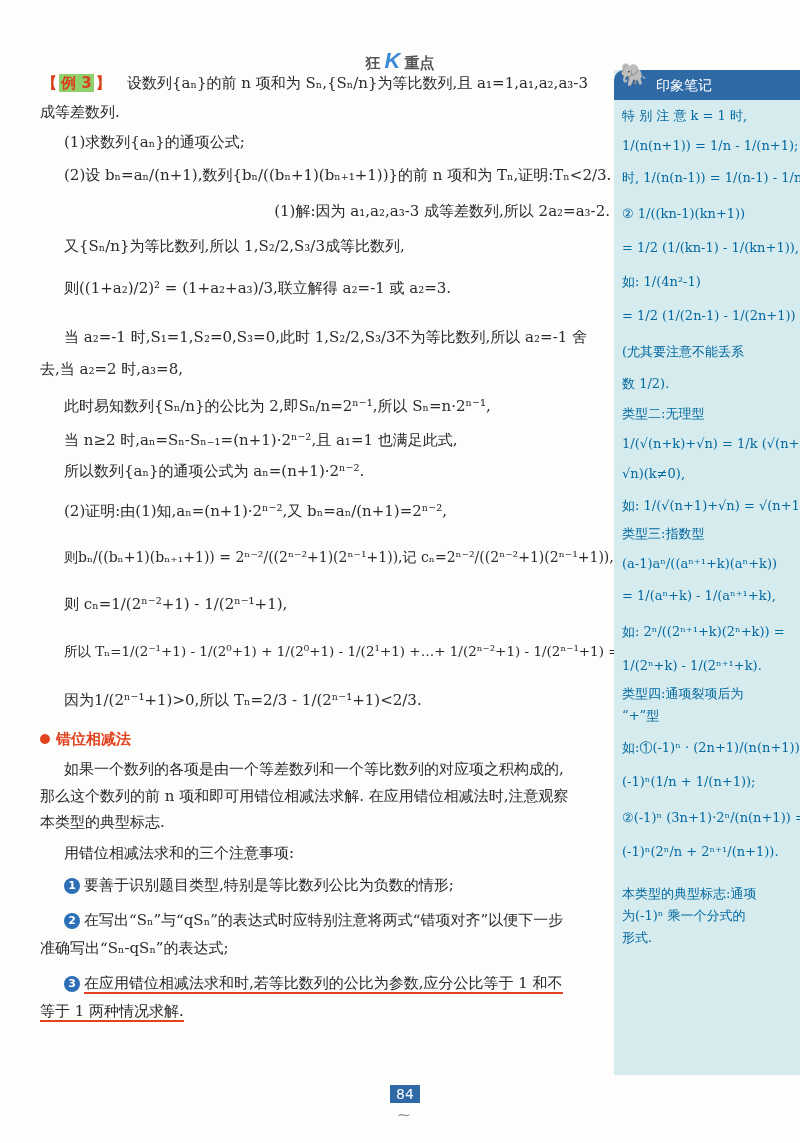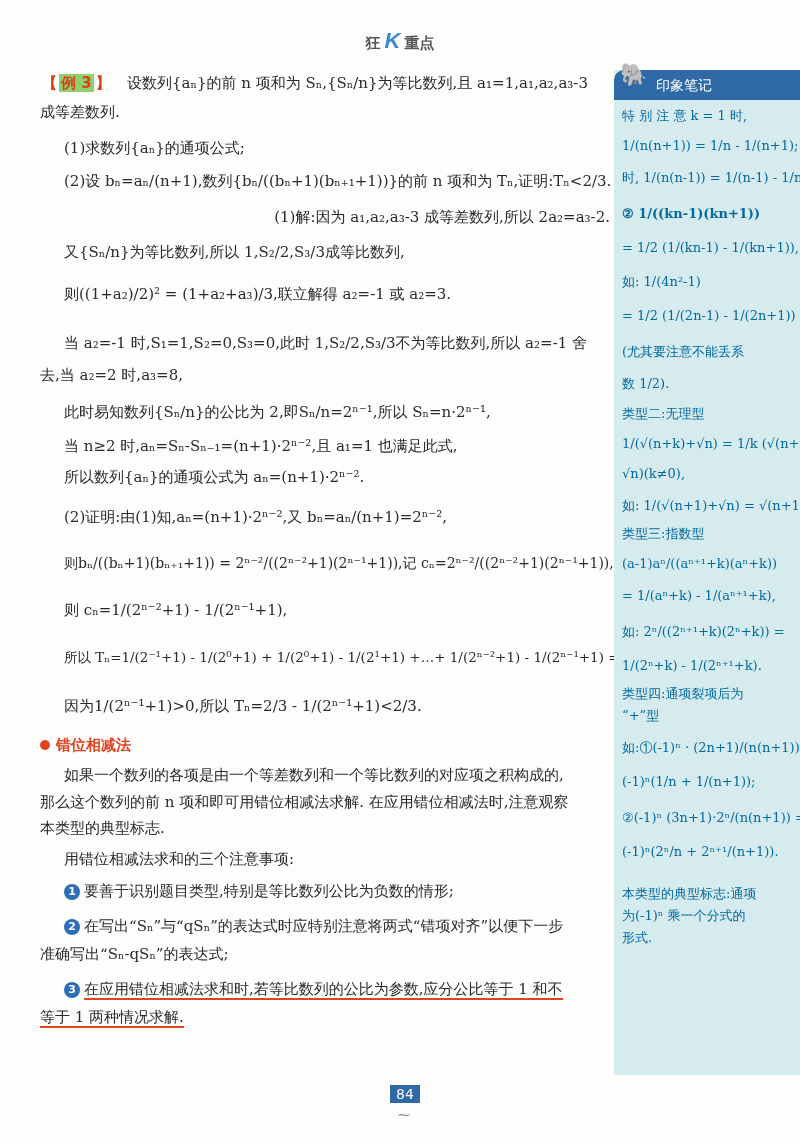--- a/index.html
+++ b/index.html
@@ -3,21 +3,21 @@
 <meta charset="utf-8">
 <style>
   * { box-sizing: border-box; margin: 0; padding: 0; }
   body {
     width: 800px; height: 1143px; background: #fdfdfb;
     font-family: "DejaVu Serif", "Liberation Serif", serif;
     color: #2a2a2a; position: relative; overflow: hidden;
     font-size: 15px;
   }
   .header {
-    position: absolute; top: 28px; left: 0; width: 800px; text-align: center;
+    position: absolute; top: 48px; left: 0; width: 800px; text-align: center;
     font-family: "DejaVu Sans", sans-serif; font-weight: bold; font-size: 15px; color: #555;
   }
   .header .k { color: #3a8ad8; font-style: italic; font-size: 22px; font-family: "Liberation Sans", sans-serif; margin: 0 4px; }
   .main { position: absolute; left: 40px; top: 72px; width: 570px; line-height: 1.5; }
   .line { position: relative; min-height: 22px; white-space: nowrap; }
   .ind { padding-left: 24px; }
   .ex-tag { color: #e2431e; font-weight: bold; font-family: "DejaVu Sans", sans-serif; }
   .ex-tag span { background: #8fd06d; color: #d8401a; padding: 0 2px; }
   .section-title { color: #e2431e; font-family: "DejaVu Sans", sans-serif; font-weight: bold; font-size: 15px; margin-top: 6px; }
   .section-title .dot { display: inline-block; width: 10px; height: 10px; background: #e2431e; border-radius: 50%; margin-right: 6px; transform: rotate(-30deg); }
@@ -38,21 +38,21 @@
 <div class="header">
   <span>狂</span><span class="k">K</span><span>重点</span>
 </div>
 
 <div class="main">
   <div class="line ind" style="margin-left:-24px;padding-left:24px;">
     <span class="ex-tag"><span style="background:none">【</span><span>例 3</span><span style="background:none">】</span></span>&nbsp;&nbsp;
     <span>设数列{aₙ}的前 n 项和为 Sₙ,{Sₙ/n}为等比数列,且 a₁=1,a₁,a₂,a₃-3</span>
   </div>
   <div class="line" style="margin-left:-0px;margin-top:6px;">成等差数列.</div>
-  <div class="line ind" style="margin-top:14px;">(1)求数列{aₙ}的通项公式;</div>
+  <div class="line ind" style="margin-top:8px;">(1)求数列{aₙ}的通项公式;</div>
   <div class="line ind" style="margin-top:10px;">(2)设 bₙ=aₙ/(n+1),数列{bₙ/((bₙ+1)(bₙ₊₁+1))}的前 n 项和为 Tₙ,证明:Tₙ&lt;2/3.</div>
   <div class="line ind" style="margin-top:14px;text-align:right;">(1)解:因为 a₁,a₂,a₃-3 成等差数列,所以 2a₂=a₃-2.</div>
   <div class="line ind" style="margin-top:12px;">又{Sₙ/n}为等比数列,所以 1,S₂/2,S₃/3成等比数列,</div>
   <div class="line ind" style="margin-top:20px;">则((1+a₂)/2)² = (1+a₂+a₃)/3,联立解得 a₂=-1 或 a₂=3.</div>
   <div class="line ind" style="margin-top:26px;">当 a₂=-1 时,S₁=1,S₂=0,S₃=0,此时 1,S₂/2,S₃/3不为等比数列,所以 a₂=-1 舍</div>
   <div class="line" style="margin-top:10px;">去,当 a₂=2 时,a₃=8,</div>
   <div class="line ind" style="margin-top:14px;">此时易知数列{Sₙ/n}的公比为 2,即Sₙ/n=2ⁿ⁻¹,所以 Sₙ=n·2ⁿ⁻¹,</div>
   <div class="line ind" style="margin-top:12px;">当 n≥2 时,aₙ=Sₙ-Sₙ₋₁=(n+1)·2ⁿ⁻²,且 a₁=1 也满足此式,</div>
   <div class="line ind" style="margin-top:8px;">所以数列{aₙ}的通项公式为 aₙ=(n+1)·2ⁿ⁻².</div>
   <div class="line ind" style="margin-top:18px;">(2)证明:由(1)知,aₙ=(n+1)·2ⁿ⁻²,又 bₙ=aₙ/(n+1)=2ⁿ⁻²,</div>
@@ -86,21 +86,21 @@
 
 <div class="sidebar">
   <div class="head">
     <span class="elephant">🐘</span>
     <span>印象笔记</span>
   </div>
   <div class="body">
     <div class="sl">特 别 注 意  k = 1  时,</div>
     <div class="sl" style="margin-top:8px;">1/(n(n+1)) = 1/n - 1/(n+1); k = -1</div>
     <div class="sl" style="margin-top:10px;">时, 1/(n(n-1)) = 1/(n-1) - 1/n.</div>
-    <div class="sl" style="margin-top:14px;font-weight:bold;">② 1/((kn-1)(kn+1))</div>
+    <div class="sl" style="margin-top:14px;">② 1/((kn-1)(kn+1))</div>
     <div class="sl" style="margin-top:12px;">= 1/2 (1/(kn-1) - 1/(kn+1)),</div>
     <div class="sl" style="margin-top:12px;">如: 1/(4n²-1)</div>
     <div class="sl" style="margin-top:12px;">= 1/2 (1/(2n-1) - 1/(2n+1))</div>
     <div class="sl" style="margin-top:14px;">(尤其要注意不能丢系</div>
     <div class="sl" style="margin-top:10px;">数 1/2).</div>
     <div class="sl" style="margin-top:8px;">类型二:无理型</div>
     <div class="sl" style="margin-top:8px;">1/(√(n+k)+√n) = 1/k (√(n+k) -</div>
     <div class="sl" style="margin-top:8px;">√n)(k≠0),</div>
     <div class="sl" style="margin-top:10px;">如: 1/(√(n+1)+√n) = √(n+1)-√n.</div>
     <div class="sl" style="margin-top:6px;">类型三:指数型</div>

